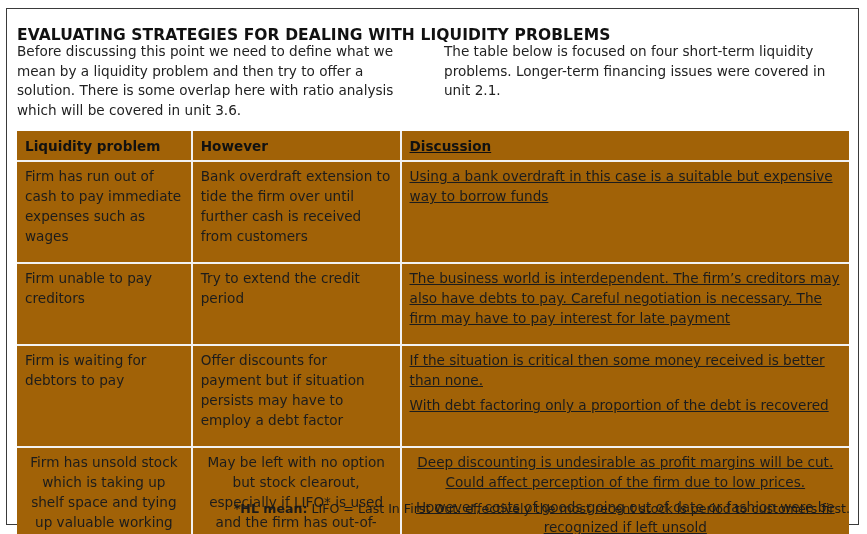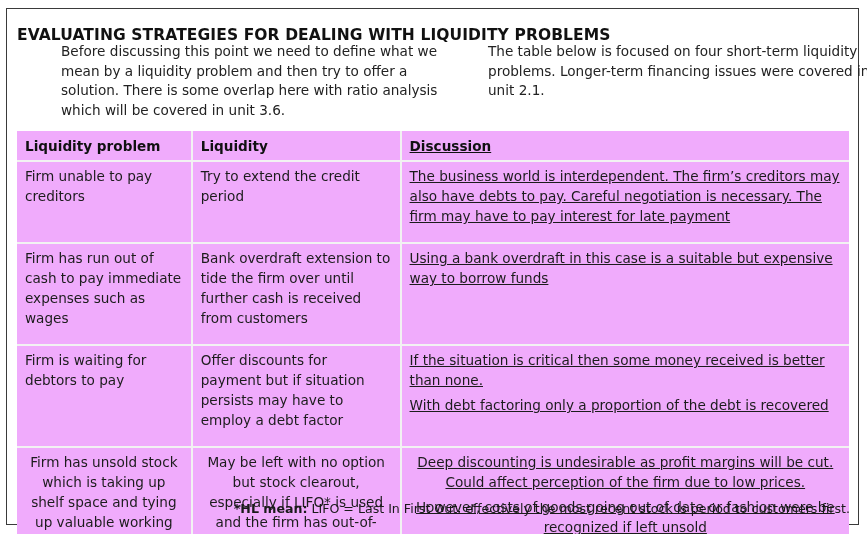--- a/index.html
+++ b/index.html
@@ -34,37 +34,36 @@
       letter-spacing: 0.1px;
       color: #111;
       white-space: nowrap;
     }
     .intro {
       position: absolute;
       top: 42px;
       font-size: 13.6px;
       line-height: 19.5px;
       color: #222;
-      margin-left: 44px;
     }
     .intro.left { left: 17px; width: 395px; }
     .intro.right { left: 444px; width: 400px; }
 
     .tbl {
       position: absolute;
       left: 17px;
       top: 131px;
       width: 832px;
       border-collapse: separate;
       border-spacing: 0;
       font-size: 13.6px;
       line-height: 20px;
     }
     .tbl td, .tbl th {
-      background: #f0abfc;
+      background: #a16207;
       vertical-align: top;
       text-align: left;
       padding: 4px 8px 16px 8px;
       border-right: 2px solid #f2f2f2;
       border-bottom: 2px solid #f2f2f2;
       color: #1c1c1c;
     }
     .tbl td:last-child, .tbl th:last-child { border-right: none; text-decoration: underline; }
     .tbl tr:last-child td { border-bottom: none; text-align: center; }
     .tbl th {
@@ -95,37 +94,37 @@
 
 <div class="title">EVALUATING STRATEGIES FOR DEALING WITH LIQUIDITY PROBLEMS</div>
 
 <div class="intro left">Before discussing this point we need to define what we mean by a liquidity problem and then try to offer a solution. There is some overlap here with ratio analysis which will be covered in unit 3.6.</div>
 <div class="intro right">The table below is focused on four short-term liquidity problems. Longer-term financing issues were covered in unit 2.1.</div>
 
 <table class="tbl">
   <thead>
     <tr>
       <th class="col1">Liquidity problem</th>
-      <th class="col2">Liquidity</th>
+      <th class="col2">However</th>
       <th class="col3">Discussion</th>
     </tr>
   </thead>
   <tbody>
+    <tr style="height:89px">
+      <td>Firm has run out of cash to pay immediate expenses such as wages</td>
+      <td>Bank overdraft extension to tide the firm over until further cash is received from customers</td>
+      <td>
+        <div class="para">Using a bank overdraft in this case is a suitable but expensive way to borrow funds</div>
+      </td>
+    </tr>
     <tr style="height:67px">
       <td>Firm unable to pay creditors</td>
       <td>Try to extend the credit period</td>
       <td>
         <div class="para">The business world is interdependent. The firm’s creditors may also have debts to pay. Careful negotiation is necessary. The firm may have to pay interest for late payment</div>
-      </td>
-    </tr>
-    <tr style="height:89px">
-      <td>Firm has run out of cash to pay immediate expenses such as wages</td>
-      <td>Bank overdraft extension to tide the firm over until further cash is received from customers</td>
-      <td>
-        <div class="para">Using a bank overdraft in this case is a suitable but expensive way to borrow funds</div>
       </td>
     </tr>
     <tr style="height:72px">
       <td>Firm is waiting for debtors to pay</td>
       <td>Offer discounts for payment but if situation persists may have to employ a debt factor</td>
       <td>
         <div class="para">If the situation is critical then some money received is better than none.</div>
         <div class="para">With debt factoring only a proportion of the debt is recovered</div>
       </td>
     </tr>

